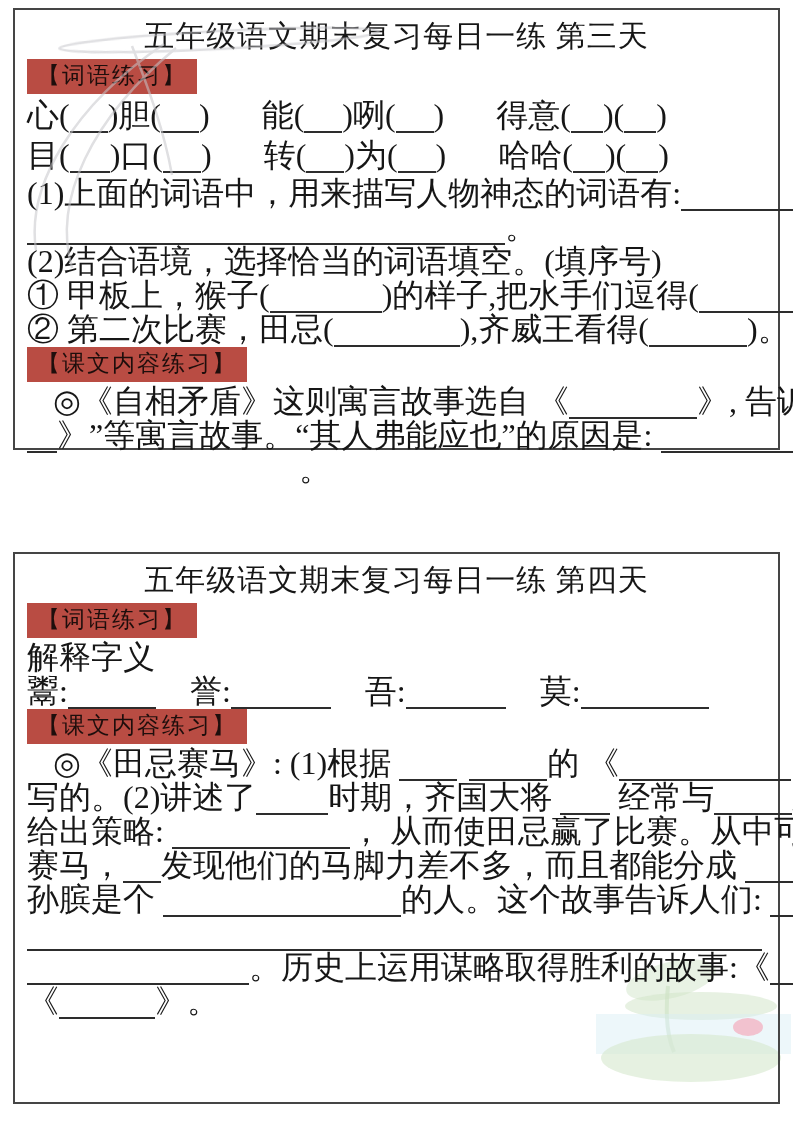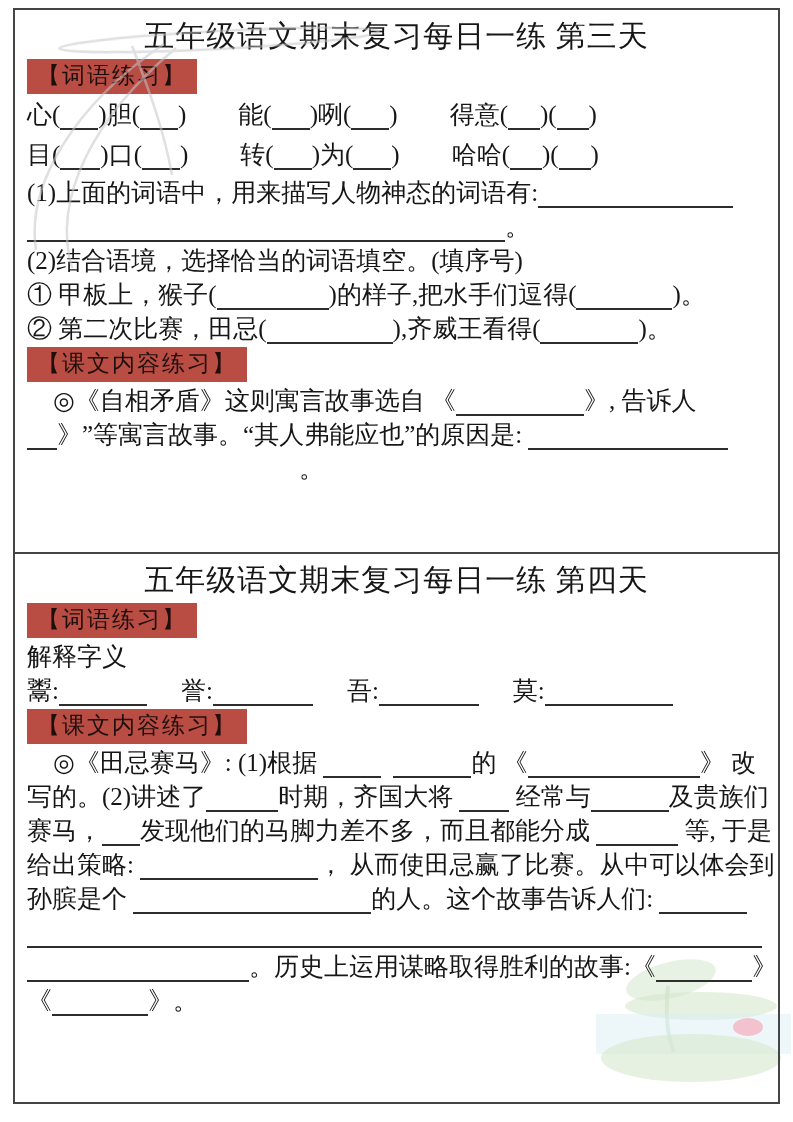--- a/index.html
+++ b/index.html
@@ -19,38 +19,38 @@
     color:var(--text);
   }
   .box{
     position:absolute;left:13px;right:13px;
     border:2px solid var(--border);
     background:transparent;
     padding:4px 12px 0 12px;
     box-sizing:border-box;
     z-index:1;
   }
-  .box1{top:8px;height:546px;}
+  .box1{top:8px;height:442px;}
   .box2{top:552px;height:552px;}
   .title{
     height:40px;line-height:40px;margin:2px 0;
     text-align:center;font-size:30px;letter-spacing:1px;
     white-space:nowrap;
   }
   .badge{
     display:inline-block;
     background:var(--badge-bg);color:var(--badge-text);
     font-size:23px;line-height:28px;
     padding:3px 10px 4px 10px;margin:1px 0 2px 0;
     letter-spacing:2px;
   }
   .badge-row{height:38px;}
   .line{
     white-space:nowrap;
-    font-size:25px;line-height:34px;height:34px;
+    font-size:32px;line-height:34px;height:34px;
     overflow:visible;
   }
   .line.tall{height:40px;line-height:38px;}
   .blank{
     display:inline-block;
     border-bottom:2px solid var(--blank);
     height:22px;
     vertical-align:-7px;
   }
   .gap{display:inline-block;height:1px;}
@@ -105,21 +105,21 @@
     <div class="badge-row">
       <span class="badge">【词语练习】</span>
     </div>
     <div class="line">解释字义</div>
     <div class="line">鬻:<span class="blank" style="width: 88px;"></span><span class="gap" style="width: 34px;"></span>誉:<span class="blank" style="width: 100px;"></span><span class="gap" style="width: 34px;"></span>吾:<span class="blank" style="width: 100px;"></span><span class="gap" style="width: 34px;"></span>莫:<span class="blank" style="width: 128px;"></span></div>
     <div class="badge-row">
       <span class="badge">【课文内容练习】</span>
     </div>
     <div class="line"><span class="gap" style="width: 26px;"></span>◎《田忌赛马》: (1)根据 <span class="blank" style="width: 58px;"></span><span class="gap" style="width: 12px;"></span><span class="blank" style="width: 78px;"></span>的 《<span class="blank" style="width: 172px;"></span>》 改</div>
     <div class="line">写的。(2)讲述了<span class="blank" style="width: 72px;"></span>时期，齐国大将 <span class="blank" style="width: 50px;"></span> 经常与<span class="blank" style="width: 78px;"></span>及贵族们</div>
+    <div class="line">给出策略: <span class="blank" style="width: 178px;"></span>， 从而使田忌赢了比赛。从中可以体会到</div>
     <div class="line">赛马，<span class="blank" style="width: 38px;"></span>发现他们的马脚力差不多，而且都能分成 <span class="blank" style="width: 82px;"></span> 等, 于是</div>
-    <div class="line">给出策略: <span class="blank" style="width: 178px;"></span>， 从而使田忌赢了比赛。从中可以体会到</div>
     <div class="line">孙膑是个 <span class="blank" style="width: 238px;"></span>的人。这个故事告诉人们: <span class="blank" style="width: 88px;"></span></div>
     <div class="line"><span class="blank" style="width: 735px;"></span></div>
     <div class="line"><span class="blank" style="width: 222px;"></span>。历史上运用谋略取得胜利的故事:《<span class="blank" style="width: 96px;"></span>》</div>
     <div class="line">《<span class="blank" style="width: 96px;"></span>》。</div>
   </div>
 
 </div>
 
 </body></html>

